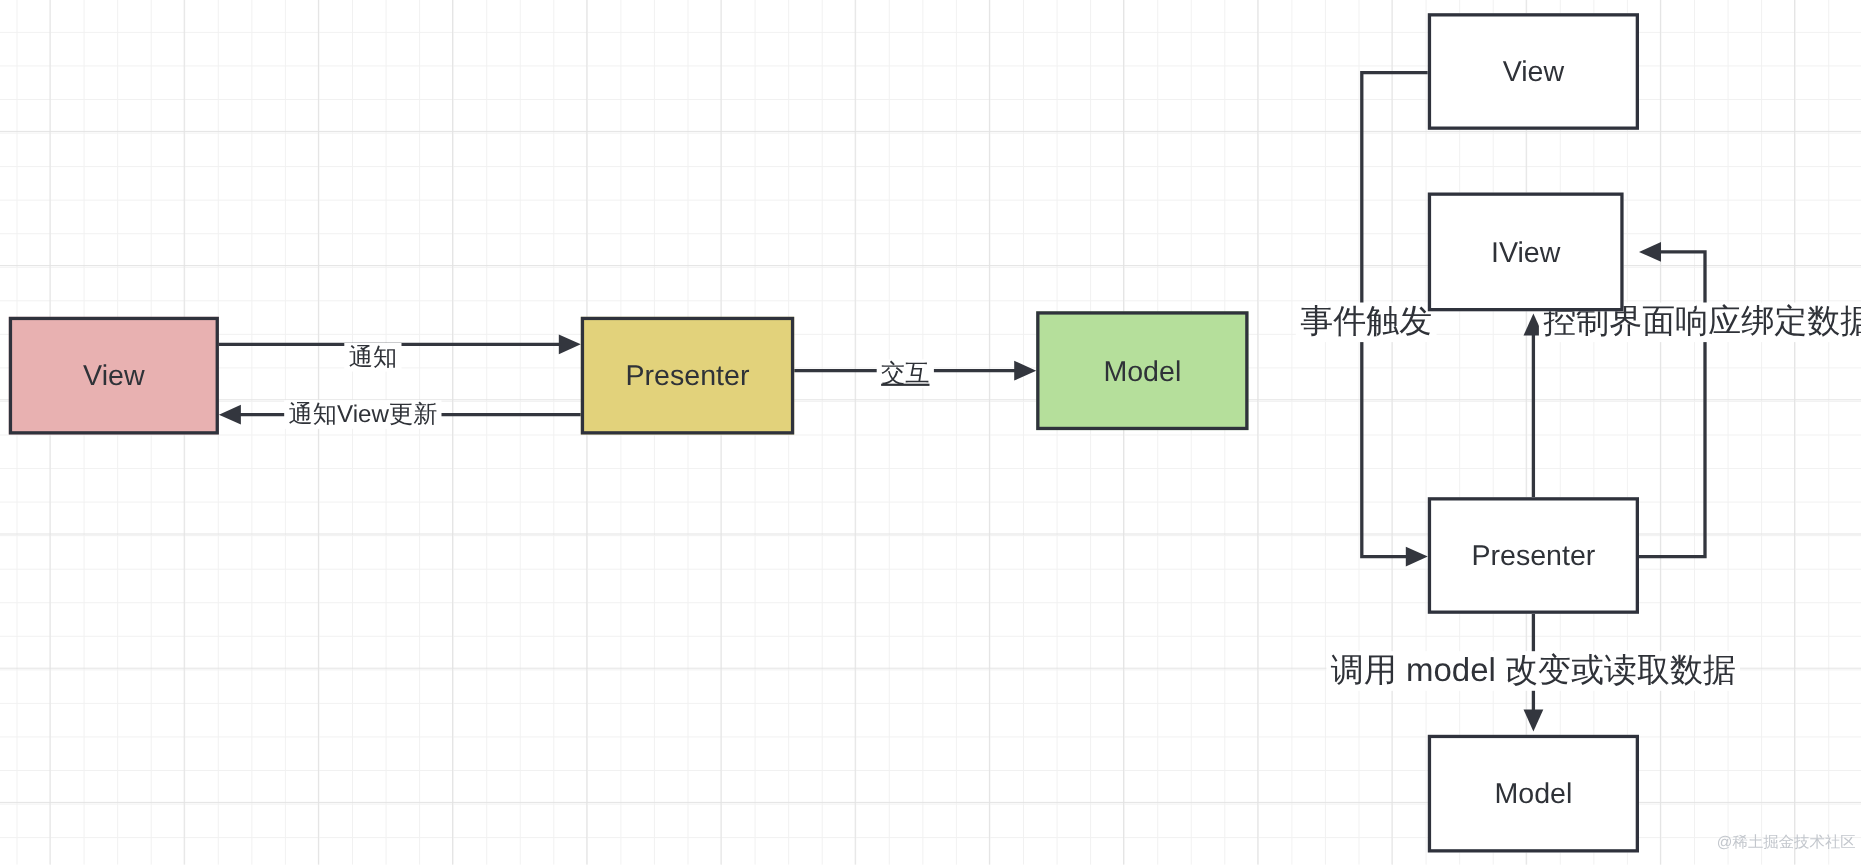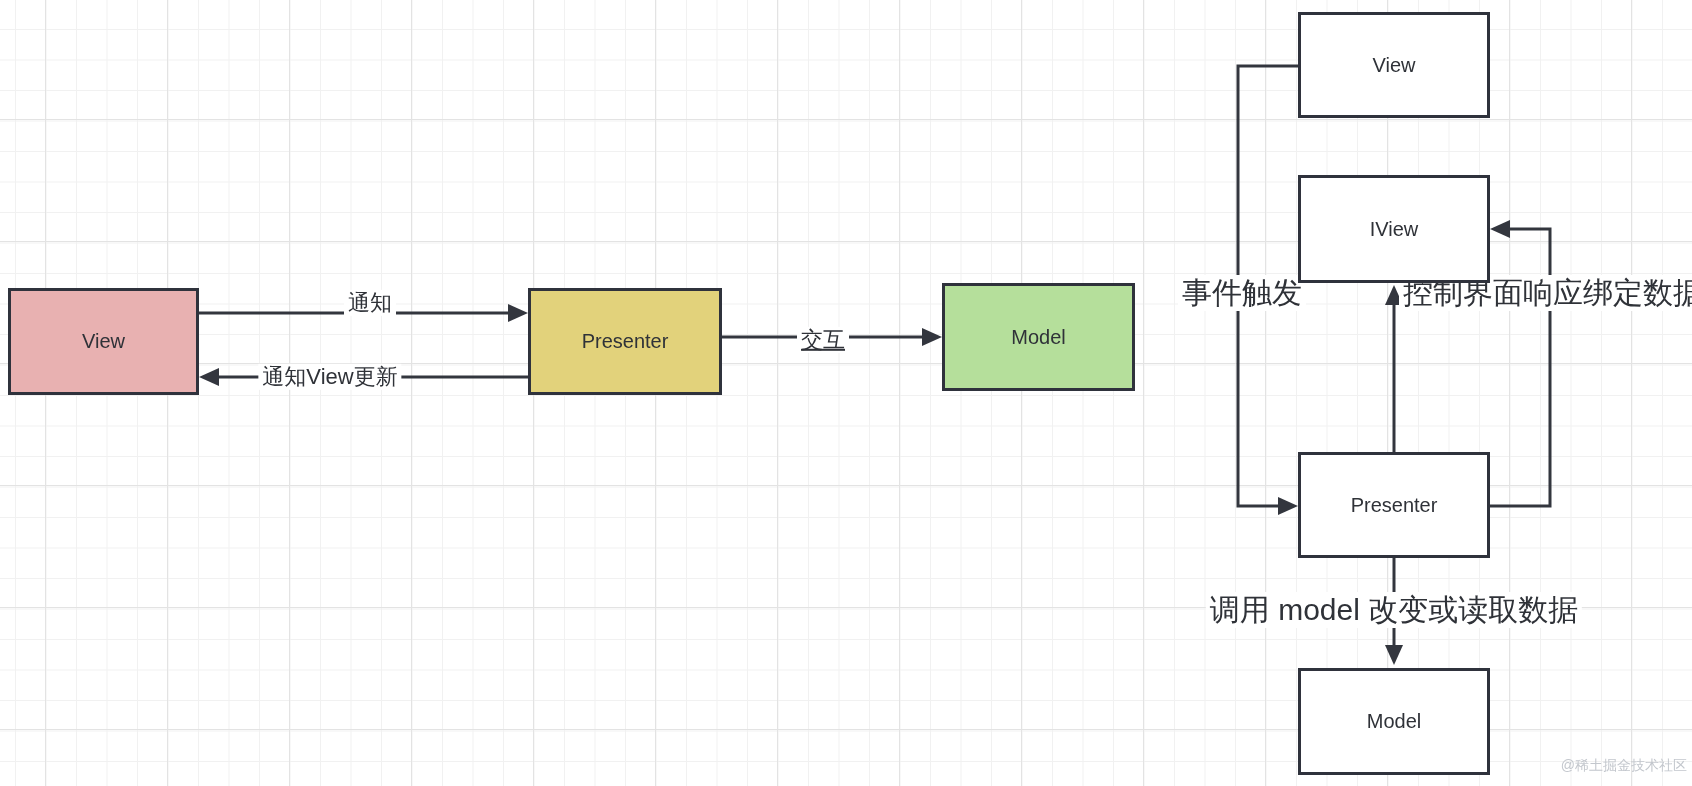--- a/index.html
+++ b/index.html
@@ -17,40 +17,40 @@
       linear-gradient(90deg, var(--grid-major) 1px, transparent 1px),
       linear-gradient(var(--grid-minor) 1px, transparent 1px),
       linear-gradient(90deg, var(--grid-minor) 1px, transparent 1px);
     background-size:122px 122px,122px 122px,30.5px 30.5px,30.5px 30.5px;
     background-position:0 119px,45px 0,0 29px,15px 0;
   }
   #edges{position:absolute;left:0;top:0;width:1692px;height:786px;}
   .node{
     position:absolute;box-sizing:border-box;border:3px solid var(--node-border);
     display:flex;align-items:center;justify-content:center;
-    font-size:20px;color:var(--text);background:#ffffff;
+    font-size:26px;color:var(--text);background:#ffffff;
   }
   .edge-label{
     position:absolute;transform:translate(-50%,-50%);
     background:#ffffff;padding:0 4px;white-space:nowrap;
     color:var(--text);line-height:1.2;
   }
   .lbl-left{font-size:22px;}
   .lbl-right{font-size:30px;}
   
   #n-view-l      {left:8px;   top:288px; width:191px; height:107px; background:var(--view-fill);}
   #n-presenter-l {left:528px; top:288px; width:194px; height:107px; background:var(--presenter-fill);}
   #n-model-l     {left:942px; top:283px; width:193px; height:108px; background:var(--model-fill);}
   
   #n-view-r      {left:1298px; top:12px;  width:192px; height:106px;}
-  #n-iview-r     {left:1298px; top:175px; width:192px; height:108px;}
+  #n-iview-r     {left:1298px; top:175px; width:178px; height:108px;}
   #n-presenter-r {left:1298px; top:452px; width:192px; height:106px;}
   #n-model-r     {left:1298px; top:668px; width:192px; height:107px;}
   
-  #l-notify        {left:339px;  top:303px;margin-left:31px;}
+  #l-notify        {left:339px;  top:325px;}
   #l-notify-update {left:330px;  top:377px;text-align:center;}
   #l-interact      {left:823px;  top:340px;text-decoration:underline;}
   #l-event         {left:1242px; top:293px;}
   #l-bind          {left:1553px; top:293px;}
   #l-call          {left:1394px; top:610px;}
   #watermark{
     position:absolute;right:5px;top:757px;font-size:14px;
     color:var(--watermark);white-space:nowrap;
   }
 </style>

